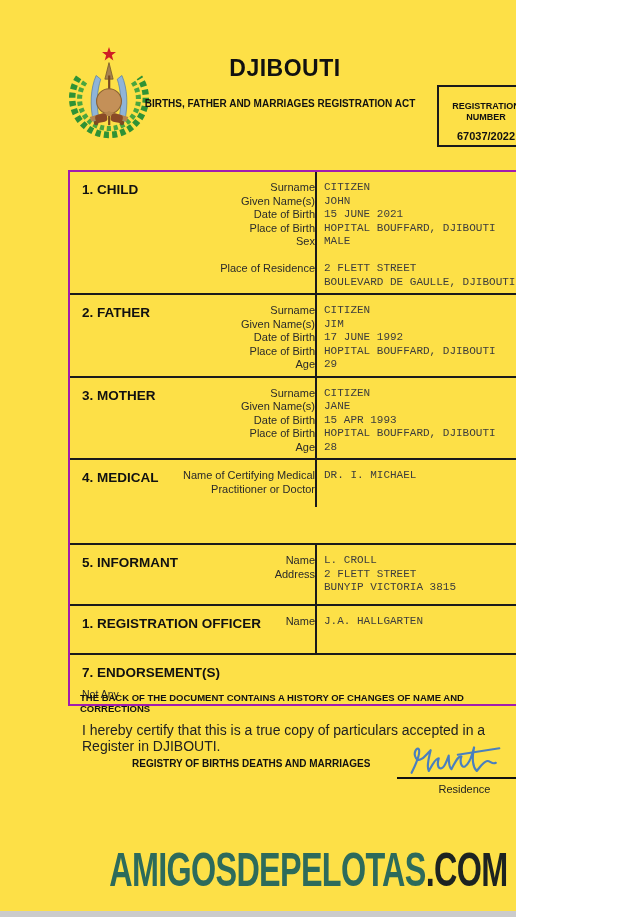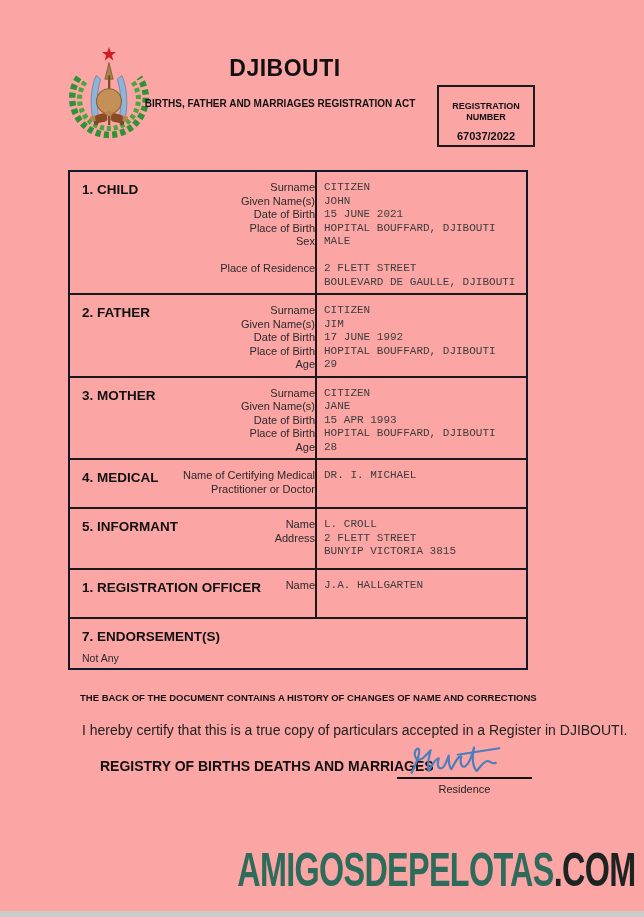--- a/index.html
+++ b/index.html
@@ -1,17 +1,17 @@
 <!DOCTYPE html>
 <html><head>
 <meta charset="utf-8">
 <style>
   html,body{margin:0;padding:0;background:#ffffff;}
   .page{
-    position:relative;width:644px;height:917px;background:#fca5a5;overflow:hidden;
+    position:relative;width:516px;height:917px;background:#fde047;overflow:hidden;
     font-family:"Liberation Sans",sans-serif;color:#1f1f1f;
   }
   
   .emblem{position:absolute;left:63px;top:44px;width:92px;height:97px;}
   .country-title{
     position:absolute;left:120px;top:55px;width:330px;text-align:center;
     font-size:23px;font-weight:700;letter-spacing:.5px;color:#111;
   }
   .act-line{
     position:absolute;left:110px;top:98px;width:340px;text-align:center;
@@ -23,29 +23,29 @@
   }
   .reg-box .reg-label{font-size:9px;font-weight:700;line-height:11px;color:#111;}
   .reg-box .reg-number{font-size:11px;font-weight:700;margin-top:7px;color:#111;}
   .cert-title{
     position:absolute;left:78px;top:136px;width:380px;text-align:center;
     font-size:20px;font-weight:700;letter-spacing:.5px;color:#111;
   }
   
   .cert-table{
     position:absolute;left:68px;top:170px;width:460px;box-sizing:border-box;
-    border:2px solid #0f172a;
+    border:2px solid #a21caf;
   }
   .cert-row{position:relative;padding:9px 0 4px;box-sizing:border-box;}
   .cert-row + .cert-row{border-top:2px solid #1a1a1a;}
   .cert-row:nth-child(1){min-height:117px;}
   .cert-row:nth-child(2){min-height:81px;}
   .cert-row:nth-child(3){min-height:79px;}
   .cert-row:nth-child(4){min-height:49px;}
-  .cert-row:nth-child(5){min-height:61px;}
+  .cert-row:nth-child(5){min-height:61px;margin-top:36px;}
   .cert-row:nth-child(6){min-height:49px;}
   .cert-row:nth-child(7){min-height:50px;}
   .v-divider{position:absolute;left:245px;top:0;bottom:0;width:2px;background:#1a1a1a;}
   .section-title{
     position:absolute;left:12px;top:10px;font-size:13.5px;font-weight:700;color:#111;
     white-space:nowrap;
   }
   .field-line{display:flex;}
   .field-line.gap-before{margin-top:13.5px;}
   .field-labels{
@@ -53,21 +53,21 @@
     font-size:11px;line-height:13.5px;color:#2a2a2a;flex:none;
   }
   .field-values{
     box-sizing:border-box;padding-left:9px;
     font-family:"Liberation Mono",monospace;font-size:11px;line-height:13.5px;color:#3d3d3d;
   }
   .endorsement-note{margin:24px 0 0 12px;font-size:10.5px;color:#2a2a2a;}
   
   .back-note{position:absolute;left:80px;top:692px;font-size:9.5px;font-weight:700;color:#111;}
   .certify{position:absolute;left:82px;top:722px;font-size:14px;color:#222;}
-  .registry-line{position:absolute;left:64px;top:758px;font-size:14px;font-weight:700;color:#111;padding-left:36px;}
+  .registry-line{position:absolute;left:96px;top:758px;font-size:10px;font-weight:700;color:#111;padding-left:36px;}
   .sig-block{position:absolute;left:397px;top:742px;width:135px;text-align:center;}
   .sig-svg{display:block;margin:0 auto;}
   .sig-rule{height:2px;background:#111;margin-top:-3px;}
   .sig-caption{font-size:11px;color:#222;margin-top:4px;}
   
   .watermark{
     position:absolute;right:8px;top:841px;white-space:nowrap;
     font-size:49px;font-weight:700;letter-spacing:-1px;
     transform:scaleX(.66);transform-origin:100% 50%;
   }

